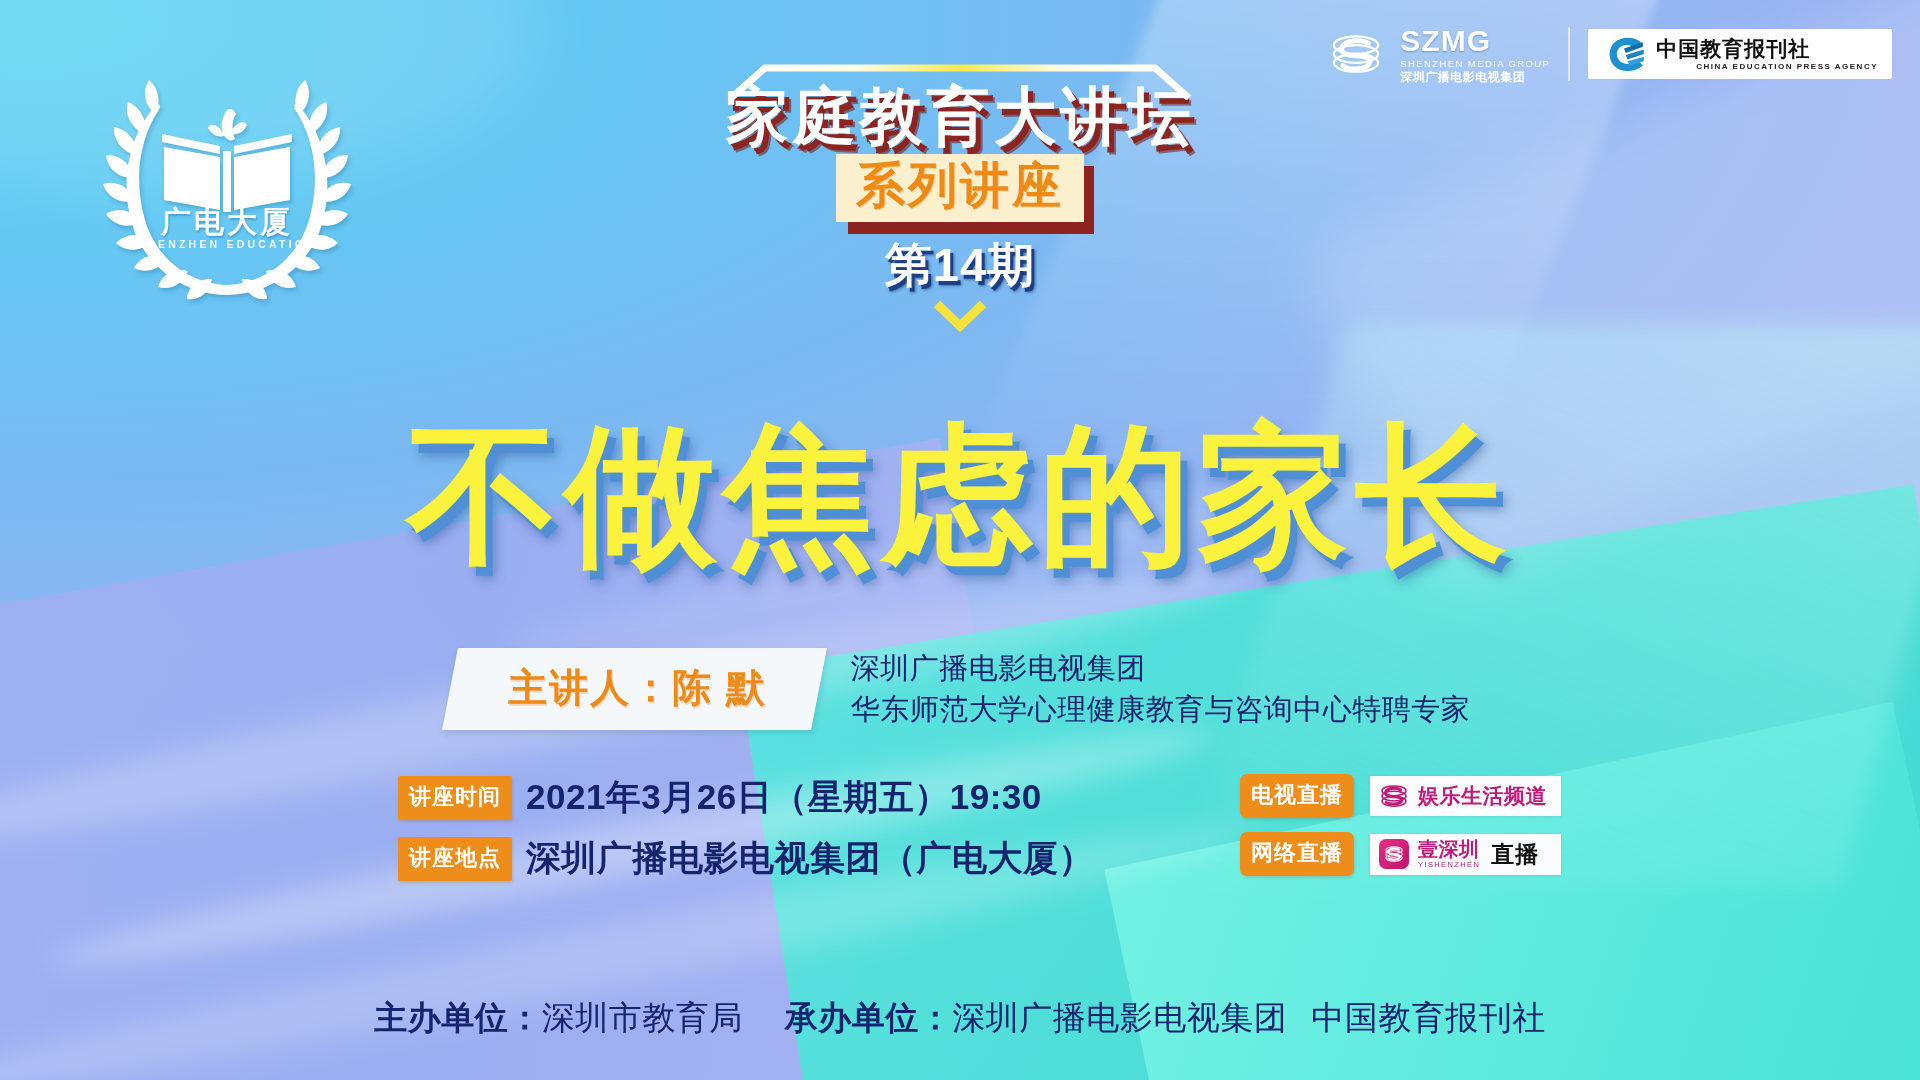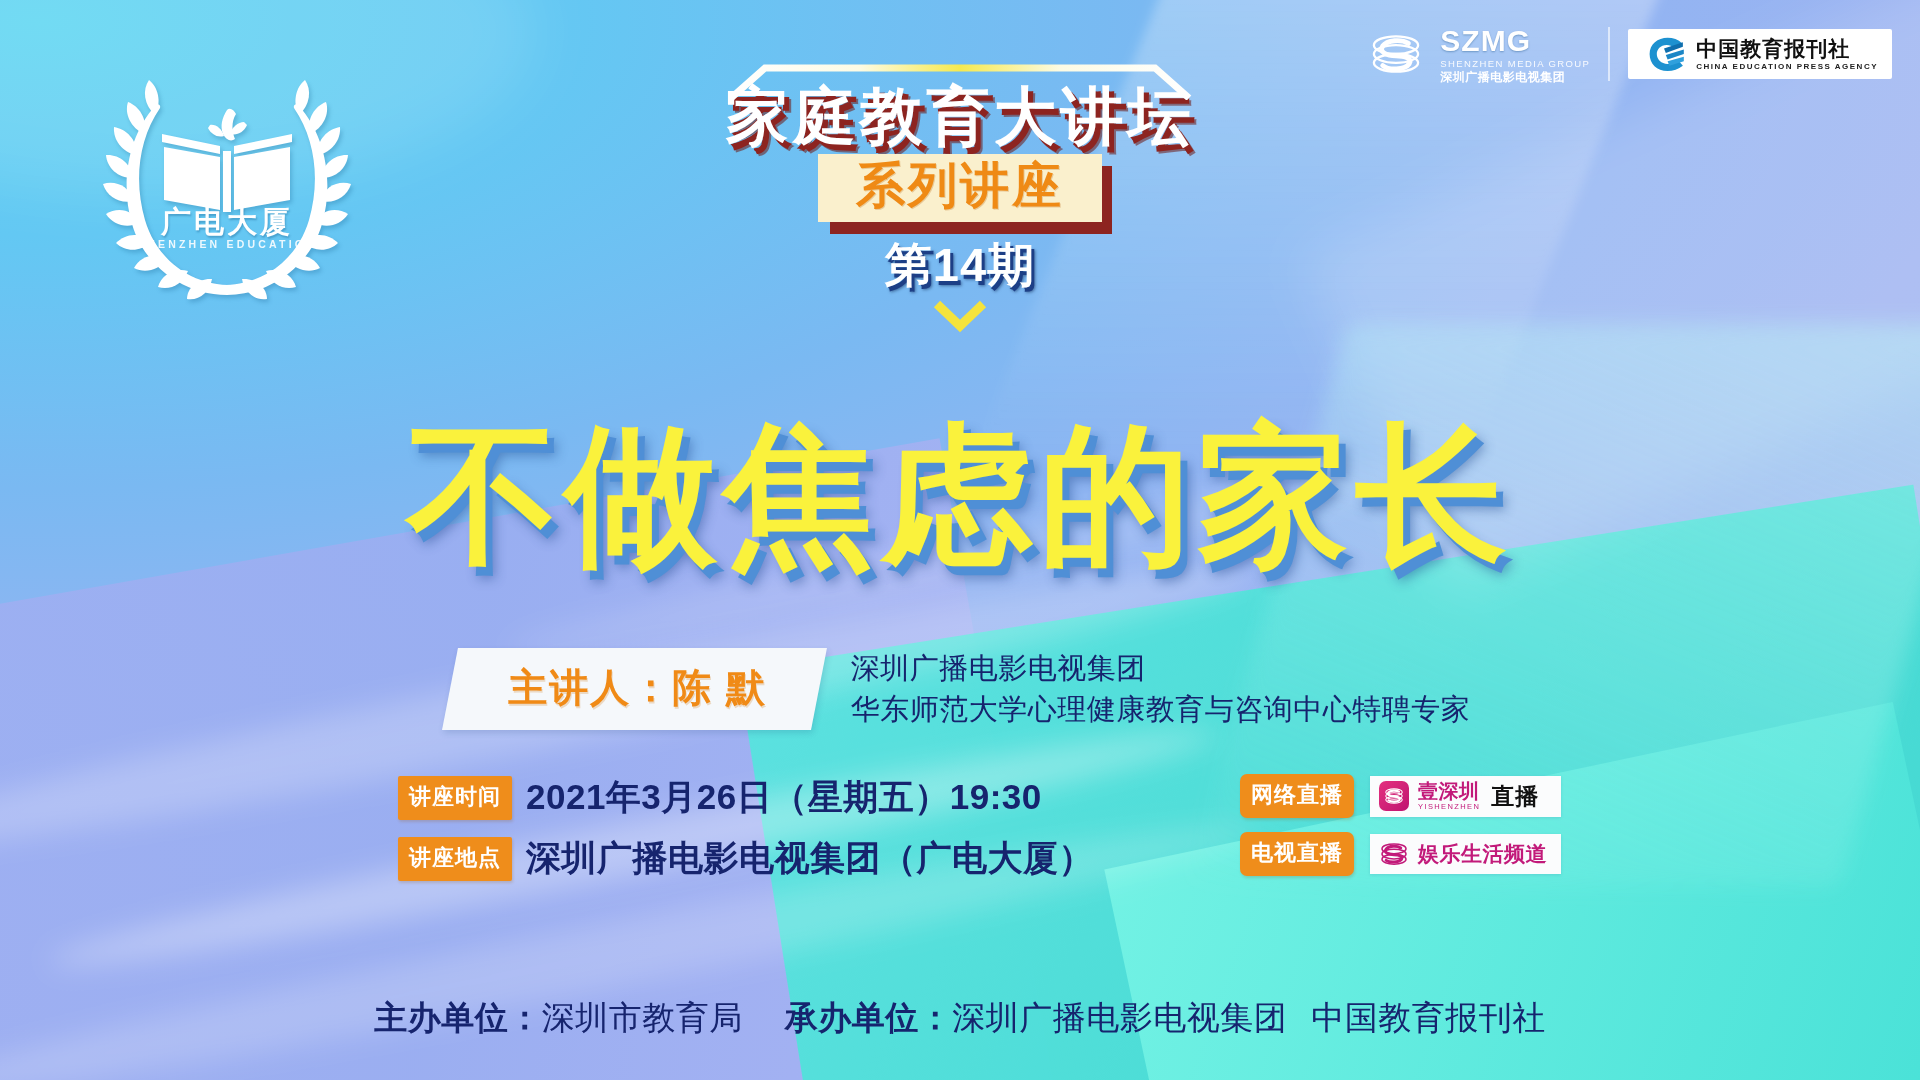--- a/index.html
+++ b/index.html
@@ -62,31 +62,31 @@
   .szmg-name{font-size:30px;font-weight:bold;color:#fff;letter-spacing:1px;
     text-shadow:0 1px 2px rgba(0,60,110,.35);}
   .szmg-en{font-size:9.5px;color:rgba(255,255,255,.92);letter-spacing:1.4px;margin-top:3px;}
   .szmg-cn{font-size:12px;color:#fff;letter-spacing:.5px;margin-top:2px;font-weight:bold;}
   .vline{width:2px;height:54px;background:rgba(255,255,255,.6);}
   .cepa{background:#fff;padding:7px 14px;display:flex;align-items:center;gap:10px;border-radius:2px;}
   .cepa-mark{width:44px;height:36px;flex:0 0 auto;}
   .cepa-txt{line-height:1;}
   .cepa-cn{font-size:21px;font-weight:bold;color:#111;letter-spacing:1px;
     font-family:"DejaVu Serif","Liberation Serif",serif;}
-  .cepa-en{font-size:8px;color:#222;letter-spacing:1.5px;margin-top:4px;font-weight:bold;}
+  .cepa-en{font-size:8px;color:#222;letter-spacing:1.5px;margin-top:4px;font-weight:bold;margin-left:40px;}
 
   
   .header{position:absolute;left:0;right:0;top:62px;text-align:center;}
   .frame{position:relative;width:470px;height:38px;margin:0 auto;}
   .frame svg{position:absolute;left:0;top:0;}
   .series-title{margin-top:-16px;font-size:63px;font-weight:bold;color:#fff;
     letter-spacing:4px;line-height:1.05;
     font-family:"DejaVu Sans","Liberation Sans",sans-serif;
     text-shadow:5px 6px 0 #8d2420, 7px 8px 0 rgba(110,25,22,.55);}
-  .ribbon-wrap{position:relative;width:284px;margin:4px auto 0;}
+  .ribbon-wrap{position:relative;width:248px;margin:4px auto 0;}
   .ribbon-shadow{position:absolute;left:12px;top:12px;right:-10px;bottom:-12px;
     background:#8d2420;}
   .ribbon{position:relative;background:#faf0cd;padding:5px 16px 9px;}
   .ribbon span{font-size:49px;font-weight:bold;color:#ef8a15;letter-spacing:3px;
     line-height:1.1;display:block;
     text-shadow:1px 1px 0 rgba(180,90,0,.25);}
   .issue{margin-top:12px;font-size:47px;font-weight:bold;color:#fff;letter-spacing:1px;
     text-shadow:3px 4px 0 #1d3f86, 4px 5px 3px rgba(12,35,80,.5);}
   .chev{margin:2px auto 0;width:56px;height:34px;}
 
@@ -281,53 +281,53 @@
       <div class="badge">讲座时间</div>
       <div class="info-val">2021年3月26日（星期五）19:30</div>
     </div>
     <div class="info-row">
       <div class="badge">讲座地点</div>
       <div class="info-val">深圳广播电影电视集团（广电大厦）</div>
     </div>
   </div>
 
   <div class="live">
+    <div class="live-row">
+      <div class="live-badge">电视直播</div>
+      <div class="chip">
+        <svg class="chip-mark" viewBox="0 0 40 36">
+          <g fill="none" stroke="#c21a7a" stroke-width="2">
+            <ellipse cx="20" cy="11" rx="16" ry="6.5"></ellipse>
+            <ellipse cx="20" cy="18" rx="16" ry="6.5"></ellipse>
+            <ellipse cx="20" cy="25" rx="16" ry="6.5"></ellipse>
+          </g>
+          <path d="M29 10 C24 6.5 13 7 9.5 11.5 C6 16 13 19 20 19 C27 19 32.5 21 30 25 C26.5 29.5 14.5 30 9.5 26.5" fill="none" stroke="#c21a7a" stroke-width="4" stroke-linecap="round"></path>
+        </svg>
+        <div class="chip-cn">娱乐生活频道</div>
+      </div>
+    </div>
     <div class="live-row">
       <div class="live-badge">网络直播</div>
       <div class="chip">
         <div class="chip-sq">
           <svg viewBox="0 0 40 36">
             <g fill="none" stroke="#ffffff" stroke-width="2">
               <ellipse cx="20" cy="11" rx="15" ry="6"></ellipse>
               <ellipse cx="20" cy="18" rx="15" ry="6"></ellipse>
               <ellipse cx="20" cy="25" rx="15" ry="6"></ellipse>
             </g>
             <path d="M29 10 C24 7 13 7.5 10 11.5 C7 16 13 19 20 19 C27 19 32 21 30 25 C27 29 15 29.5 10 26" fill="none" stroke="#ffffff" stroke-width="4" stroke-linecap="round"></path>
           </svg>
         </div>
         <div class="ysz">
           <div class="ysz-cn">壹深圳</div>
           <div class="ysz-en">YISHENZHEN</div>
         </div>
         <div class="chip-zb">直播</div>
       </div>
     </div>
-    <div class="live-row">
-      <div class="live-badge">电视直播</div>
-      <div class="chip">
-        <svg class="chip-mark" viewBox="0 0 40 36">
-          <g fill="none" stroke="#c21a7a" stroke-width="2">
-            <ellipse cx="20" cy="11" rx="16" ry="6.5"></ellipse>
-            <ellipse cx="20" cy="18" rx="16" ry="6.5"></ellipse>
-            <ellipse cx="20" cy="25" rx="16" ry="6.5"></ellipse>
-          </g>
-          <path d="M29 10 C24 6.5 13 7 9.5 11.5 C6 16 13 19 20 19 C27 19 32.5 21 30 25 C26.5 29.5 14.5 30 9.5 26.5" fill="none" stroke="#c21a7a" stroke-width="4" stroke-linecap="round"></path>
-        </svg>
-        <div class="chip-cn">娱乐生活频道</div>
-      </div>
-    </div>
   </div>
 
   <div class="footer">
     <b>主办单位：</b><span>深圳市教育局</span><span class="gap"></span><b>承办单位：</b><span>深圳广播电影电视集团</span><span class="gap-sm"></span><span>中国教育报刊社</span>
   </div>
 
 </div>
 
 </body></html>

